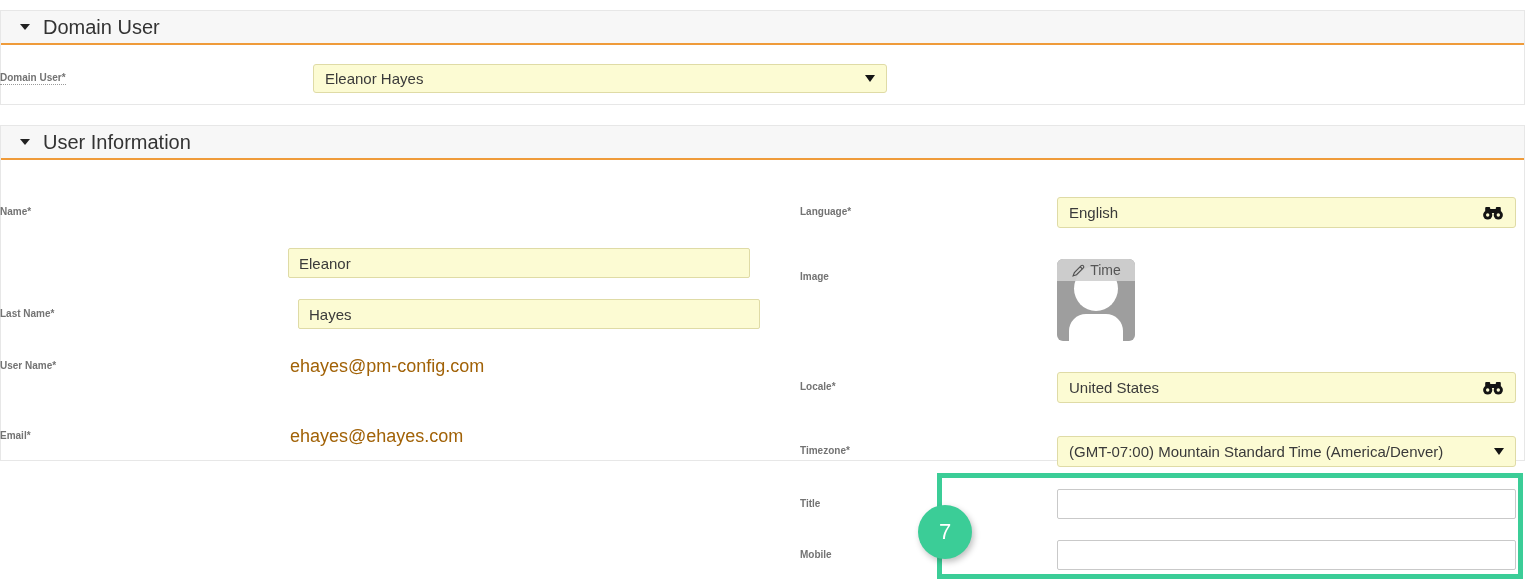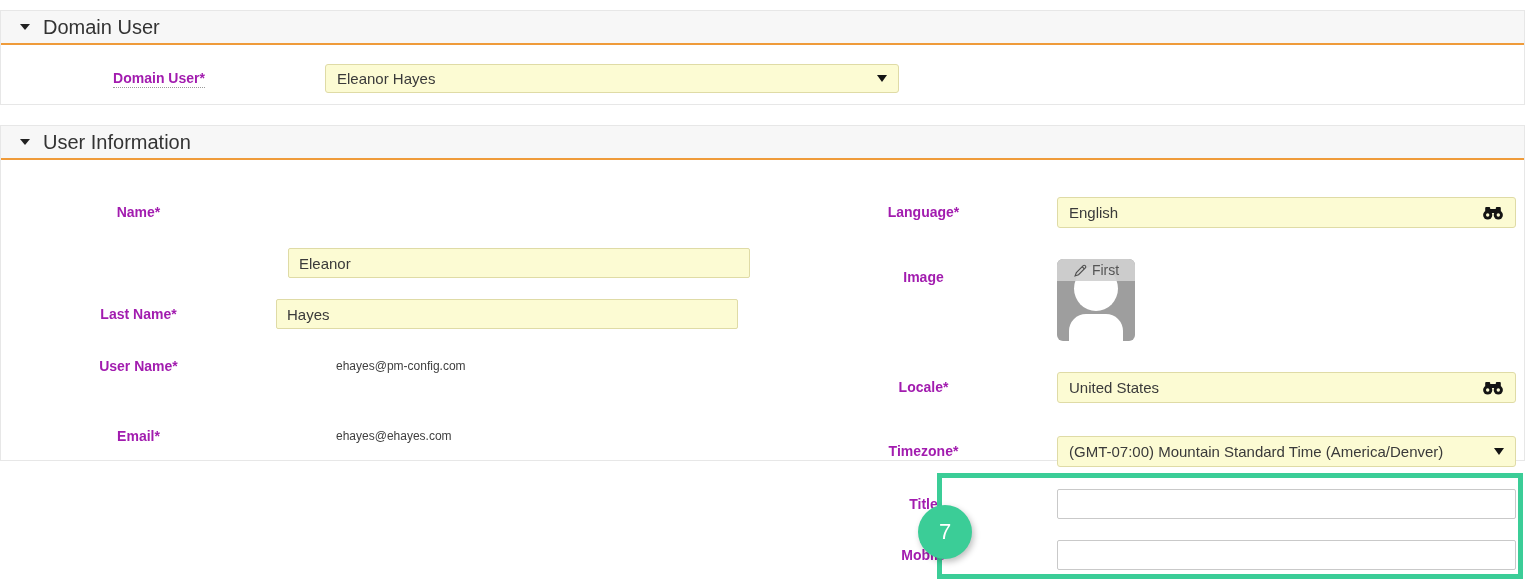--- a/index.html
+++ b/index.html
@@ -12,26 +12,26 @@
     border:1px solid #e7e7e7;background:#fff;}
   .panel-header{
     height:32px;background:#f7f7f7;border-bottom:2px solid #EF9B3A;
     display:flex;align-items:center;cursor:pointer;
   }
   .collapse-caret{width:0;height:0;margin-left:19px;
     border-left:5px solid transparent;border-right:5px solid transparent;
     border-top:6px solid #222;}
   .panel-title{margin-left:13px;font-size:20px;color:#333;}
   
-  .label{position:absolute;font-size:14px;font-weight:bold;color:#a21caf;
-    text-align:center;line-height:16px;white-space:nowrap;}
+  .label{position:absolute;font-size:10px;font-weight:bold;color:#737373;
+    text-align:left;line-height:16px;white-space:nowrap;}
   .llabel{left:0;width:277px;}
   .rlabel{left:800px;width:247px;}
   .dotted{border-bottom:1px dotted #9a9a9a;padding-bottom:1px;}
-  .static-val{position:absolute;font-size:12px;color:#404040;line-height:16px;white-space:nowrap;margin-left:46px;}
+  .static-val{position:absolute;font-size:18px;color:#a16207;line-height:16px;white-space:nowrap;}
   
   .combo{position:absolute;box-sizing:border-box;background:#FCFBD3;
     border:1px solid #DFDBA6;border-radius:3px;display:flex;align-items:center;
     padding:0 11px;font-size:15px;color:#3a3a3a;cursor:pointer;}
   .combo .val{flex:1;white-space:nowrap;overflow:hidden;}
   .dd-caret{width:0;height:0;border-left:5px solid transparent;
     border-right:5px solid transparent;border-top:7px solid #141414;flex:none;}
   .binocs{flex:none;display:block;}
   
   .tfield{position:absolute;box-sizing:border-box;font-family:"Liberation Sans",sans-serif;
@@ -66,38 +66,38 @@
   <div class="panel" style="top:10px;height:95px;">
     <div class="panel-header">
       <span class="collapse-caret"></span>
       <span class="panel-title">Domain User</span>
     </div>
   </div>
 
   <div class="label" style="top:70px;left:0;width:318px;">
     <span class="dotted">Domain User*</span>
   </div>
-  <div class="combo" style="left:325px;top:64px;width:574px;height:29px;">
+  <div class="combo" style="left:313px;top:64px;width:574px;height:29px;">
     <span class="val">Eleanor Hayes</span>
     <span class="dd-caret"></span>
   </div>
 
   <div class="panel" style="top:125px;height:336px;">
     <div class="panel-header">
       <span class="collapse-caret"></span>
       <span class="panel-title">User Information</span>
     </div>
   </div>
 
   <div class="label llabel" style="top:204px;">Name*</div>
 
   <input class="tfield yellow" style="left: 288px; top: 248px; width: 462px; height: 30px;" value="Eleanor">
 
   <div class="label llabel" style="top:306px;">Last Name*</div>
-  <input class="tfield yellow" style="left: 276px; top: 299px; width: 462px; height: 30px;" value="Hayes">
+  <input class="tfield yellow" style="left: 298px; top: 299px; width: 462px; height: 30px;" value="Hayes">
 
   <div class="label llabel" style="top:358px;">User Name*</div>
   <div class="static-val" style="left:290px;top:358px;">ehayes@pm-config.com</div>
 
   <div class="label llabel" style="top:428px;">Email*</div>
   <div class="static-val" style="left:290px;top:428px;">ehayes@ehayes.com</div>
 
   <div class="label rlabel" style="top:204px;">Language*</div>
   <div class="combo" style="left:1057px;top:197px;width:459px;height:31px;">
     <span class="val">English</span>
@@ -114,21 +114,21 @@
 
   <div class="label rlabel" style="top:269px;">Image</div>
   <div class="avatar">
     <div class="head"></div>
     <div class="body"></div>
     <div class="strip">
       <svg width="15" height="15" viewBox="0 0 16 16">
         <path d="M2.2 13.8 L3.6 10.2 L10.9 2.9 A1.5 1.5 0 0 1 13 2.9 L13.2 3.1 A1.5 1.5 0 0 1 13.2 5.2 L5.9 12.5 Z" fill="none" stroke="#4f4f4f" stroke-width="1.2"></path>
         <line x1="9.8" y1="4" x2="12.1" y2="6.3" stroke="#4f4f4f" stroke-width="1.2"></line>
       </svg>
-      <span class="edit-txt">First</span>
+      <span class="edit-txt">Time</span>
     </div>
   </div>
 
   <div class="label rlabel" style="top:379px;">Locale*</div>
   <div class="combo" style="left:1057px;top:372px;width:459px;height:31px;">
     <span class="val">United States</span>
     <svg class="binocs" width="22" height="14" viewBox="0 0 22 14">
       <rect x="3.2" y="1" width="5" height="5" rx="1" fill="#141414"></rect>
       <rect x="13.8" y="1" width="5" height="5" rx="1" fill="#141414"></rect>
       <rect x="8" y="3" width="6" height="4" fill="#141414"></rect>

